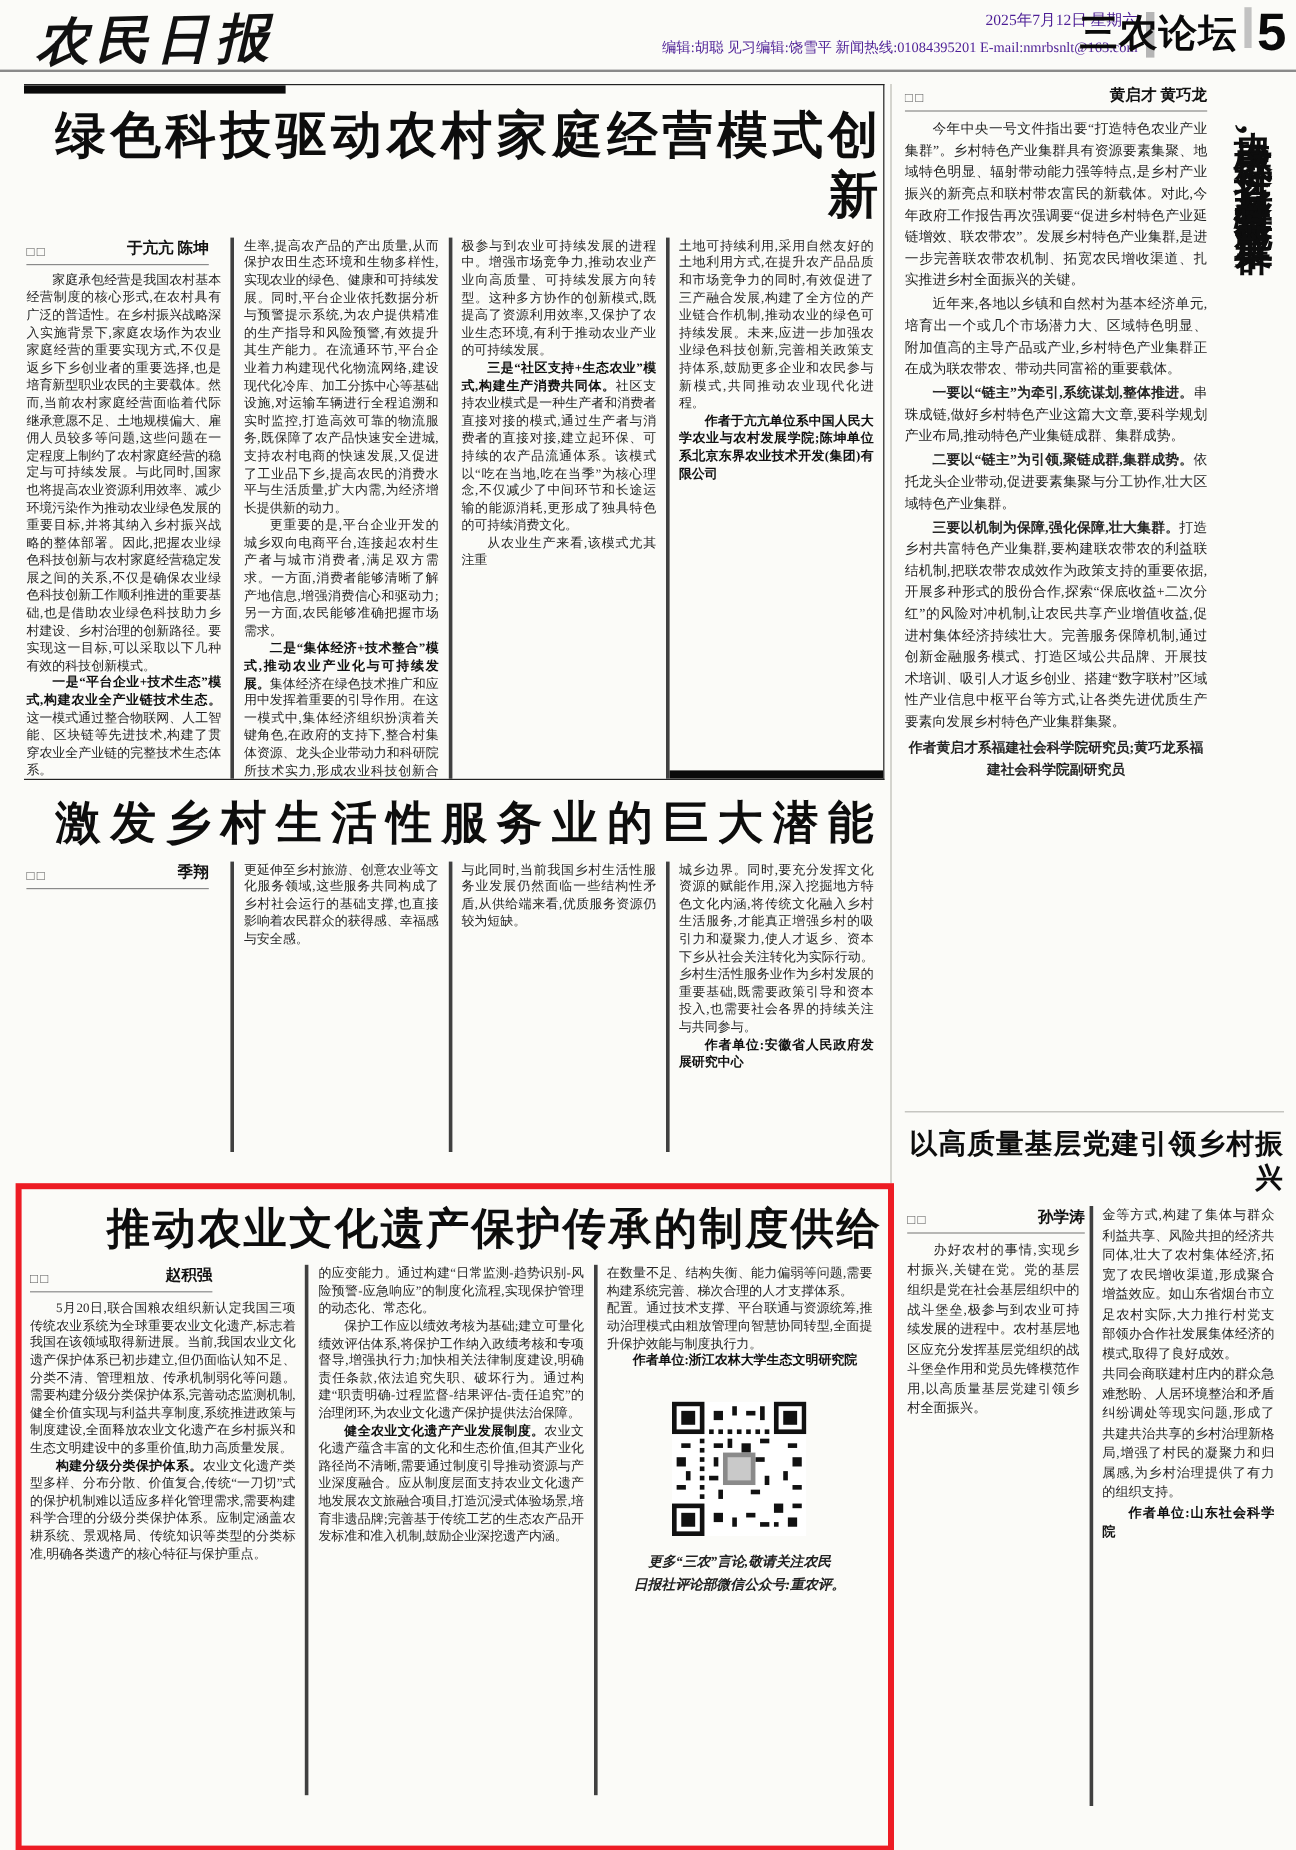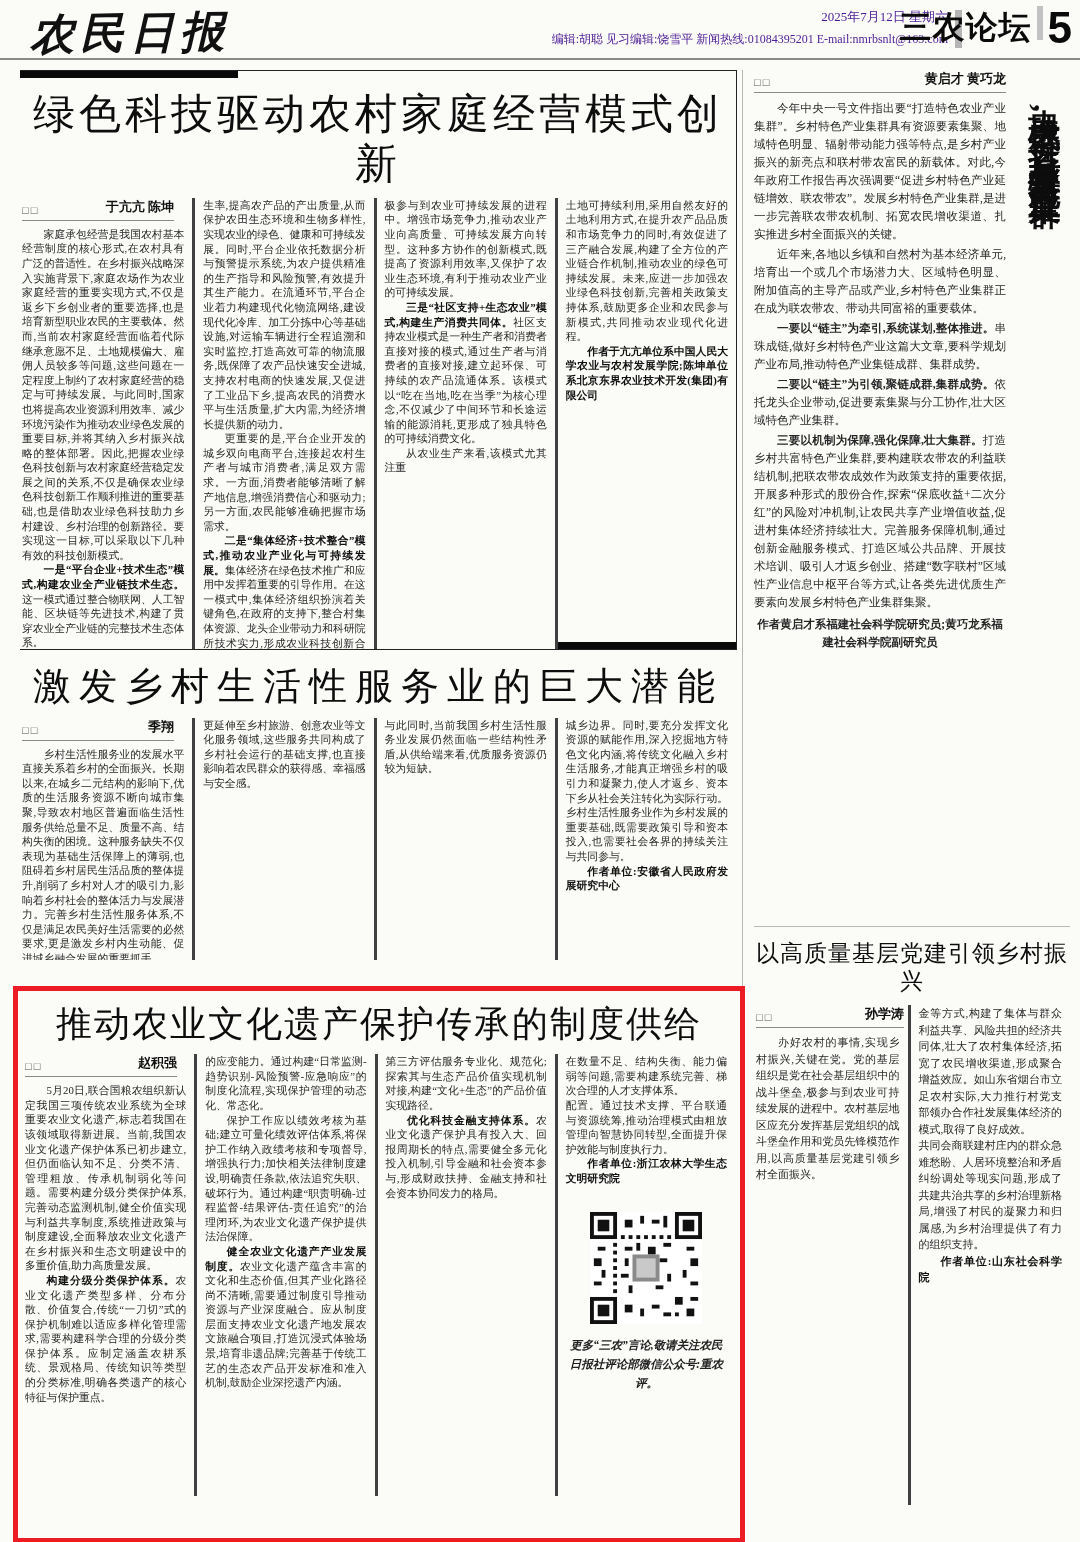--- a/index.html
+++ b/index.html
@@ -21,21 +21,21 @@
   .meta .eds{font-size:12px;text-align:right;}
   .meta-bar{position:absolute;right:118px;top:10px;width:7px;height:38px;background:#b5b5b5;}
   .sect{position:absolute;right:8px;top:6px;display:flex;
     font-family:"Liberation Sans","DejaVu Sans",sans-serif;}
   .sect .name{font-size:32px;font-weight:900;letter-spacing:1px;color:#0a0a0a;}
   .sect .vbar{width:6px;height:34px;background:#c2c2c2;margin:0 5px;}
   .sect .num{font-size:44px;font-weight:900;line-height:44px;color:#0a0a0a;}
   
   .article{position:absolute;overflow:hidden;}
   .headline{
-    text-align:center;font-weight:400;color:#0d0d0d;margin:10px 0 8px 0;line-height:1.2;
+    text-align:right;font-weight:700;color:#0d0d0d;margin:10px 0 8px 0;line-height:1.2;
     font-family:"Liberation Serif","DejaVu Serif",serif;
   }
   .byrow{display:flex;justify-content:space-between;align-items:flex-end;
     border-bottom:1px solid #8a8a8a;padding-bottom:4px;margin-bottom:6px;}
   .marks{font-size:11px;color:#555;letter-spacing:2px;}
   .byname{font-size:13px;font-weight:bold;color:#111;}
   .cols{display:flex;align-items:stretch;}
   .col{flex:1 1 0;padding:0 8px;border-left:3px solid #404040;overflow:hidden;}
   .col:first-child{border-left:none;padding-left:2px;}
   .col p{margin:0;font-size:10.8px;line-height:14.6px;text-align:justify;text-indent:2em;color:#262626;}
@@ -134,21 +134,20 @@
 </div>
 
 <div class="article" id="art-mid">
   <div class="headline">激发乡村生活性服务业的巨大潜能</div>
   <div class="cols">
     <div class="col">
       <div class="byrow">
         <span class="marks">□□</span>
         <span class="byname">季翔</span>
       </div>
-    <p>乡村生活性服务业的发展水平直接关系着乡村的全面振兴。长期以来,在城乡二元结构的影响下,优质的生活服务资源不断向城市集聚,导致农村地区普遍面临生活性服务供给总量不足、质量不高、结构失衡的困境。这种服务缺失不仅表现为基础生活保障上的薄弱,也阻碍着乡村居民生活品质的整体提升,削弱了乡村对人才的吸引力,影响着乡村社会的整体活力与发展潜力。完善乡村生活性服务体系,不仅是满足农民美好生活需要的必然要求,更是激发乡村内生动能、促进城乡融合发展的重要抓手。</p>
       </div>
     <div class="col">
         <p class="ni">更延伸至乡村旅游、创意农业等文化服务领域,这些服务共同构成了乡村社会运行的基础支撑,也直接影响着农民群众的获得感、幸福感与安全感。</p>
       </div>
     <div class="col">
         <p class="ni">与此同时,当前我国乡村生活性服务业发展仍然面临一些结构性矛盾,从供给端来看,优质服务资源仍较为短缺。</p>
       </div>
     <div class="col">
         <p class="ni">城乡边界。同时,要充分发挥文化资源的赋能作用,深入挖掘地方特色文化内涵,将传统文化融入乡村生活服务,才能真正增强乡村的吸引力和凝聚力,使人才返乡、资本下乡从社会关注转化为实际行动。乡村生活性服务业作为乡村发展的重要基础,既需要政策引导和资本投入,也需要社会各界的持续关注与共同参与。</p>
         <p class="bold">作者单位:安徽省人民政府发展研究中心</p>
@@ -164,24 +163,20 @@
         <span class="marks">□□</span>
         <span class="byname">赵积强</span>
       </div>
     <p>5月20日,联合国粮农组织新认定我国三项传统农业系统为全球重要农业文化遗产,标志着我国在该领域取得新进展。当前,我国农业文化遗产保护体系已初步建立,但仍面临认知不足、分类不清、管理粗放、传承机制弱化等问题。需要构建分级分类保护体系,完善动态监测机制,健全价值实现与利益共享制度,系统推进政策与制度建设,全面释放农业文化遗产在乡村振兴和生态文明建设中的多重价值,助力高质量发展。</p>
         <p><b>构建分级分类保护体系。</b>农业文化遗产类型多样、分布分散、价值复合,传统“一刀切”式的保护机制难以适应多样化管理需求,需要构建科学合理的分级分类保护体系。应制定涵盖农耕系统、景观格局、传统知识等类型的分类标准,明确各类遗产的核心特征与保护重点。</p>
       </div>
     <div class="col">
         <p class="ni">的应变能力。通过构建“日常监测-趋势识别-风险预警-应急响应”的制度化流程,实现保护管理的动态化、常态化。</p>
         <p>保护工作应以绩效考核为基础;建立可量化绩效评估体系,将保护工作纳入政绩考核和专项督导,增强执行力;加快相关法律制度建设,明确责任条款,依法追究失职、破坏行为。通过构建“职责明确-过程监督-结果评估-责任追究”的治理闭环,为农业文化遗产保护提供法治保障。</p>
         <p><b>健全农业文化遗产产业发展制度。</b>农业文化遗产蕴含丰富的文化和生态价值,但其产业化路径尚不清晰,需要通过制度引导推动资源与产业深度融合。应从制度层面支持农业文化遗产地发展农文旅融合项目,打造沉浸式体验场景,培育非遗品牌;完善基于传统工艺的生态农产品开发标准和准入机制,鼓励企业深挖遗产内涵。</p>
-      </div>
-    <div class="col">
-        <p class="ni">第三方评估服务专业化、规范化;探索其与生态产品价值实现机制对接,构建“文化+生态”的产品价值实现路径。</p>
-        <p><b>优化科技金融支持体系。</b>农业文化遗产保护具有投入大、回报周期长的特点,需要健全多元化投入机制,引导金融和社会资本参与,形成财政扶持、金融支持和社会资本协同发力的格局。</p>
       </div>
     <div class="col">
       <p class="ni">在数量不足、结构失衡、能力偏弱等问题,需要构建系统完善、梯次合理的人才支撑体系。</p>
         <p class="ni">配置。通过技术支撑、平台联通与资源统筹,推动治理模式由粗放管理向智慧协同转型,全面提升保护效能与制度执行力。</p>
         <p class="bold">作者单位:浙江农林大学生态文明研究院</p>
         <div class="qr-wrap" id="qr-slot">
         <svg width="112" height="112" viewBox="0 0 29 29">
           <rect x="0" y="0" width="29" height="29" fill="#ffffff"></rect>
           <g fill="#111111">
             <rect x="0" y="0" width="7" height="7"></rect>

